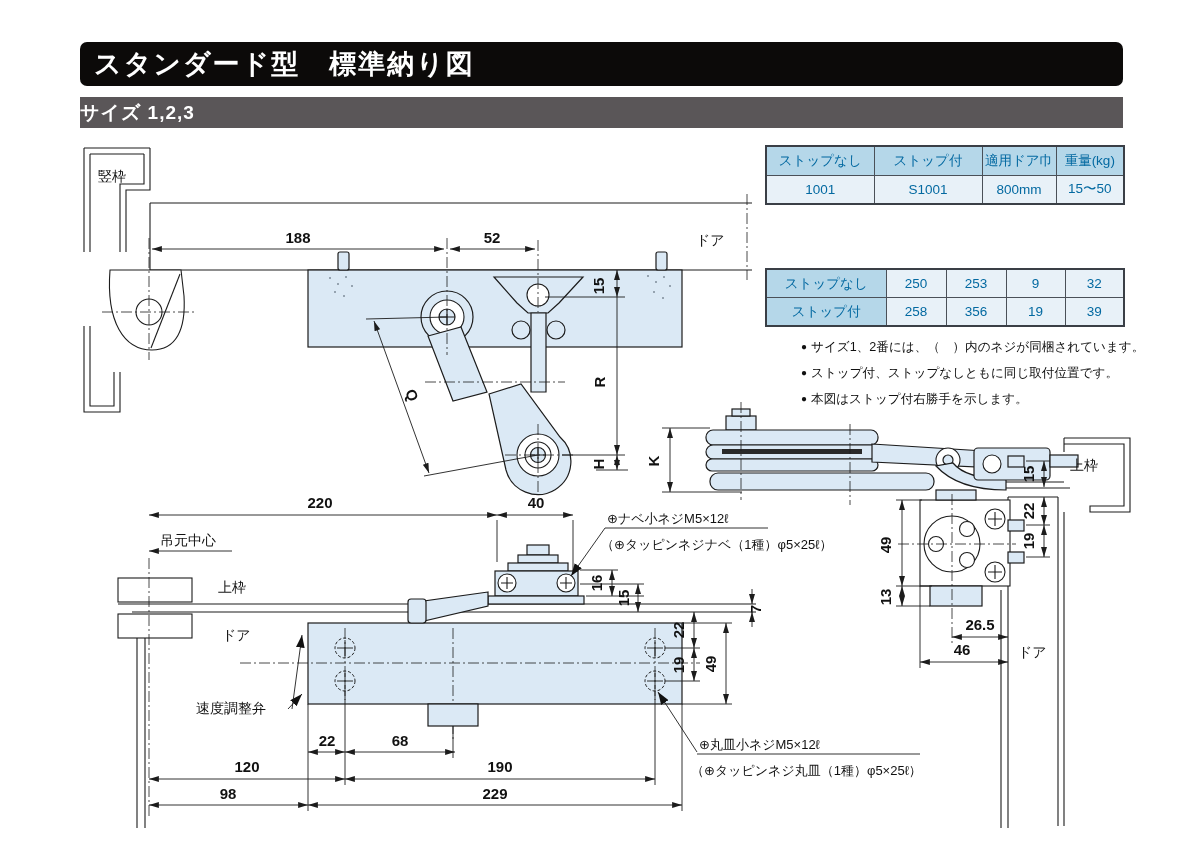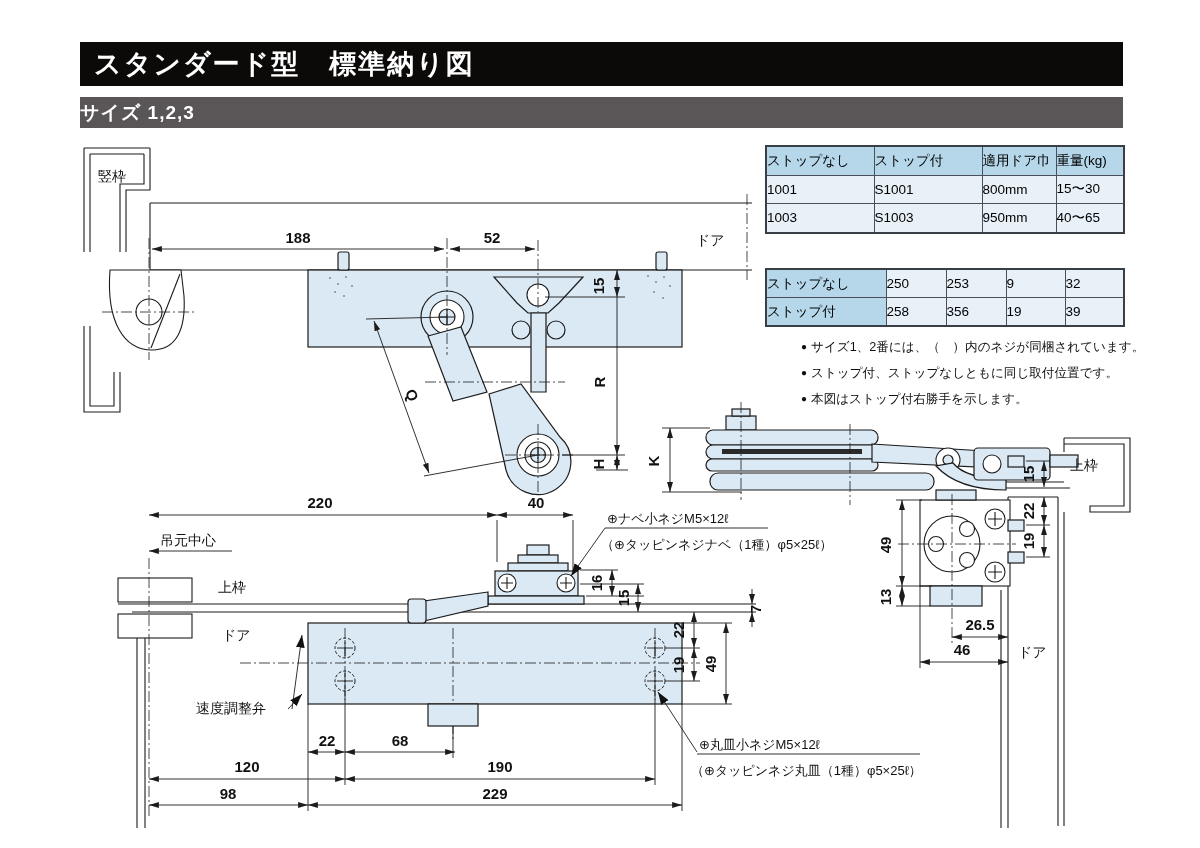--- a/index.html
+++ b/index.html
@@ -5,26 +5,26 @@
   :root{
     --title-bg:#0c0a09; --size-bar-bg:#5a5658;
     --table-header-bg:#b5d7e9; --table-cell-bg:#e8f1f8;
     --drawing-fill:#dbe9f5; --line:#1c1c1c;
   }
   html,body{margin:0;padding:0;background:#fff;}
   .page{position:relative;width:1200px;height:848px;background:#fff;overflow:hidden;
         font-family:"Liberation Sans","DejaVu Sans",sans-serif;color:#111;}
   .title-bar{position:absolute;left:80px;top:42px;width:1043px;height:44px;background:var(--title-bg);
         color:#fff;font-size:27px;font-weight:bold;line-height:44px;padding-left:14px;
-        box-sizing:border-box;letter-spacing:2px;}
+        box-sizing:border-box;letter-spacing:2px;border-radius:7px;}
   .size-bar{position:absolute;left:80px;top:97px;width:1043px;height:31px;background:var(--size-bar-bg);
         color:#fff;font-size:19px;font-weight:bold;line-height:31px;
         box-sizing:border-box;letter-spacing:1px;}
-  table.spec{position:absolute;border-collapse:collapse;table-layout:fixed;text-align:left;
-        font-size:13.5px;color:#000000;border:2px solid #3a3f46;}
+  table.spec{position:absolute;border-collapse:collapse;table-layout:fixed;text-align:center;
+        font-size:13.5px;color:#0369a1;border:2px solid #3a3f46;}
   table.spec td{border:1px solid #4a5058;padding:0;height:27px;background:#fff;}
   table.spec td.hd{background:var(--table-header-bg);}
   table.spec td.bd{background:var(--table-cell-bg);}
   #model-table{left:765px;top:145px;width:358px;}
   #model-table td{height:27.5px;}
   #dim-table{left:765px;top:268px;width:358px;}
   .notes{position:absolute;left:765px;top:334px;width:400px;font-size:12.6px;line-height:25px;}
   .note{white-space:nowrap;padding-left:36px;}
   .bullet{font-size:10px;margin-right:4px;vertical-align:1px;}
   svg.drawing{position:absolute;left:0;top:0;}
@@ -294,27 +294,21 @@
         <tr>
       <td class="hd">ストップなし</td>
       <td class="hd">ストップ付</td>
       <td class="hd">適用ドア巾</td>
       <td class="hd">重量(kg)</td>
     </tr>
     <tr>
       <td class="bd">1001</td>
       <td class="bd">S1001</td>
       <td class="bd">800mm</td>
-      <td class="bd">15〜30</td>
-    </tr>
-    <tr>
-      <td class="bd">1003</td>
-      <td class="bd">S1003</td>
-      <td class="bd">950mm</td>
-      <td class="bd">40〜65</td>
+      <td class="bd">15〜50</td>
     </tr>
   </tbody>
     </table>
 
   <table class="spec" id="dim-table">
     <colgroup>
         <col style="width:120px">
         <col style="width:60px">
         <col style="width:60px">
         <col style="width:59px">

